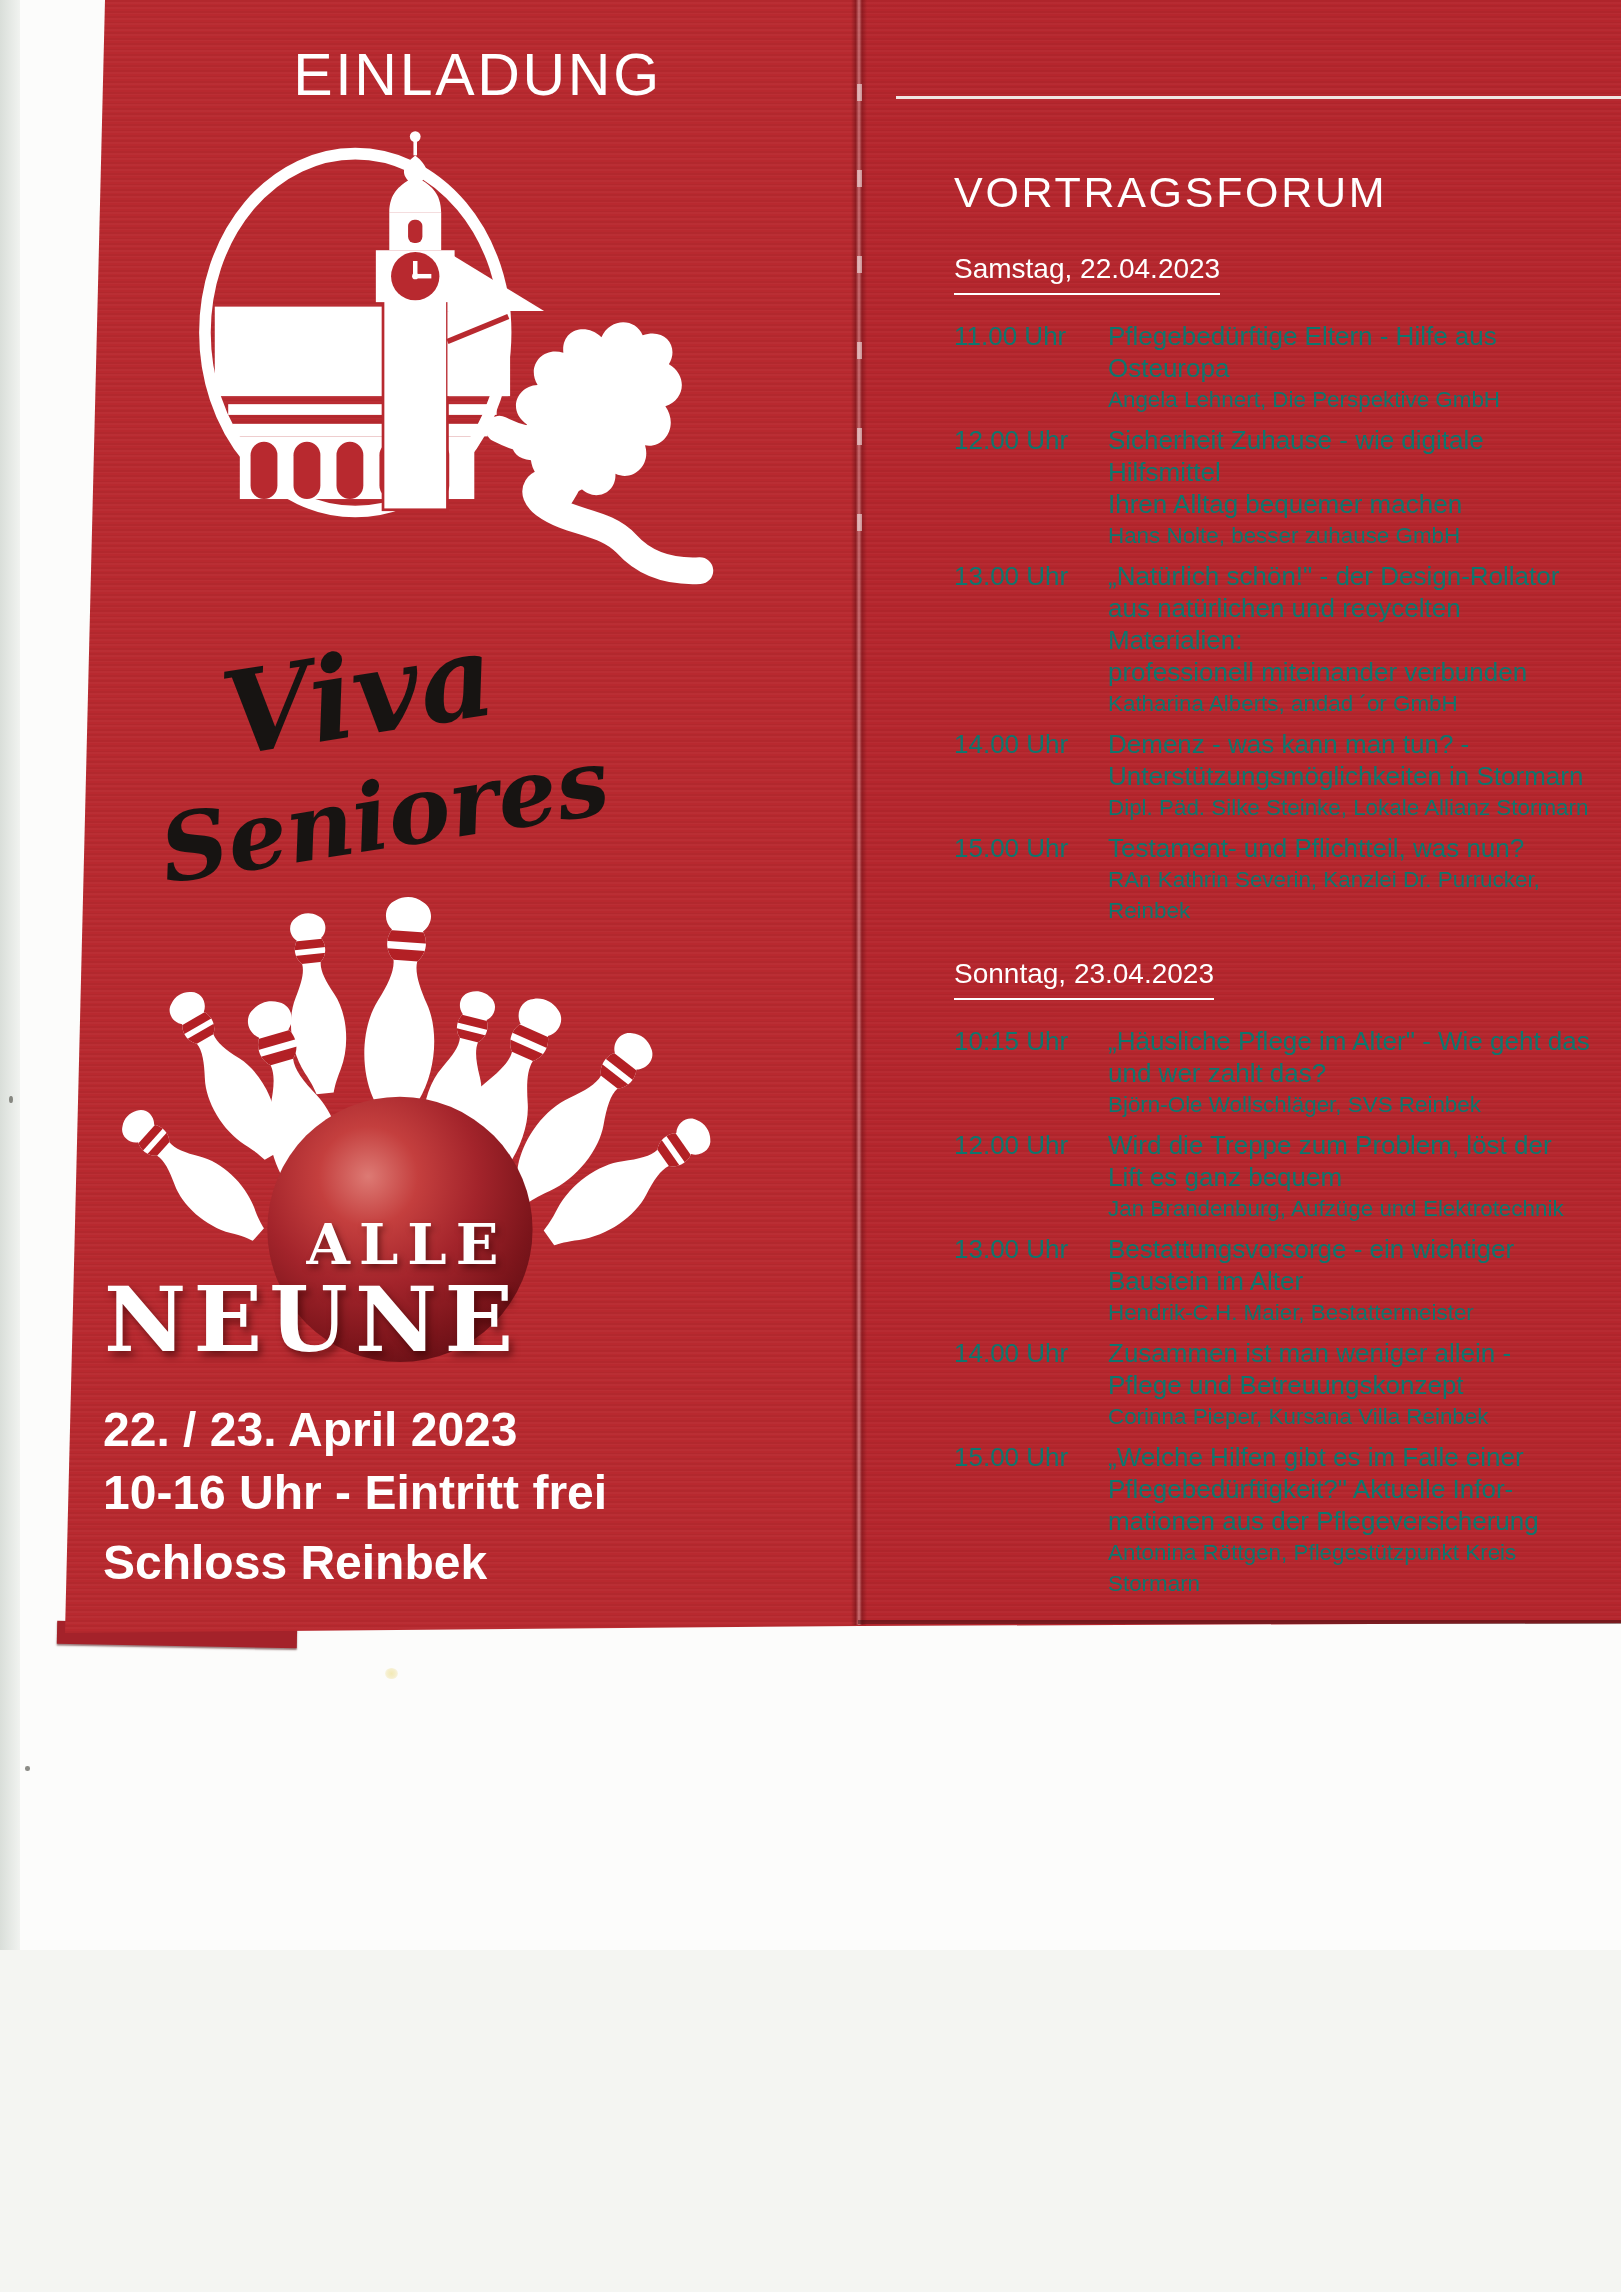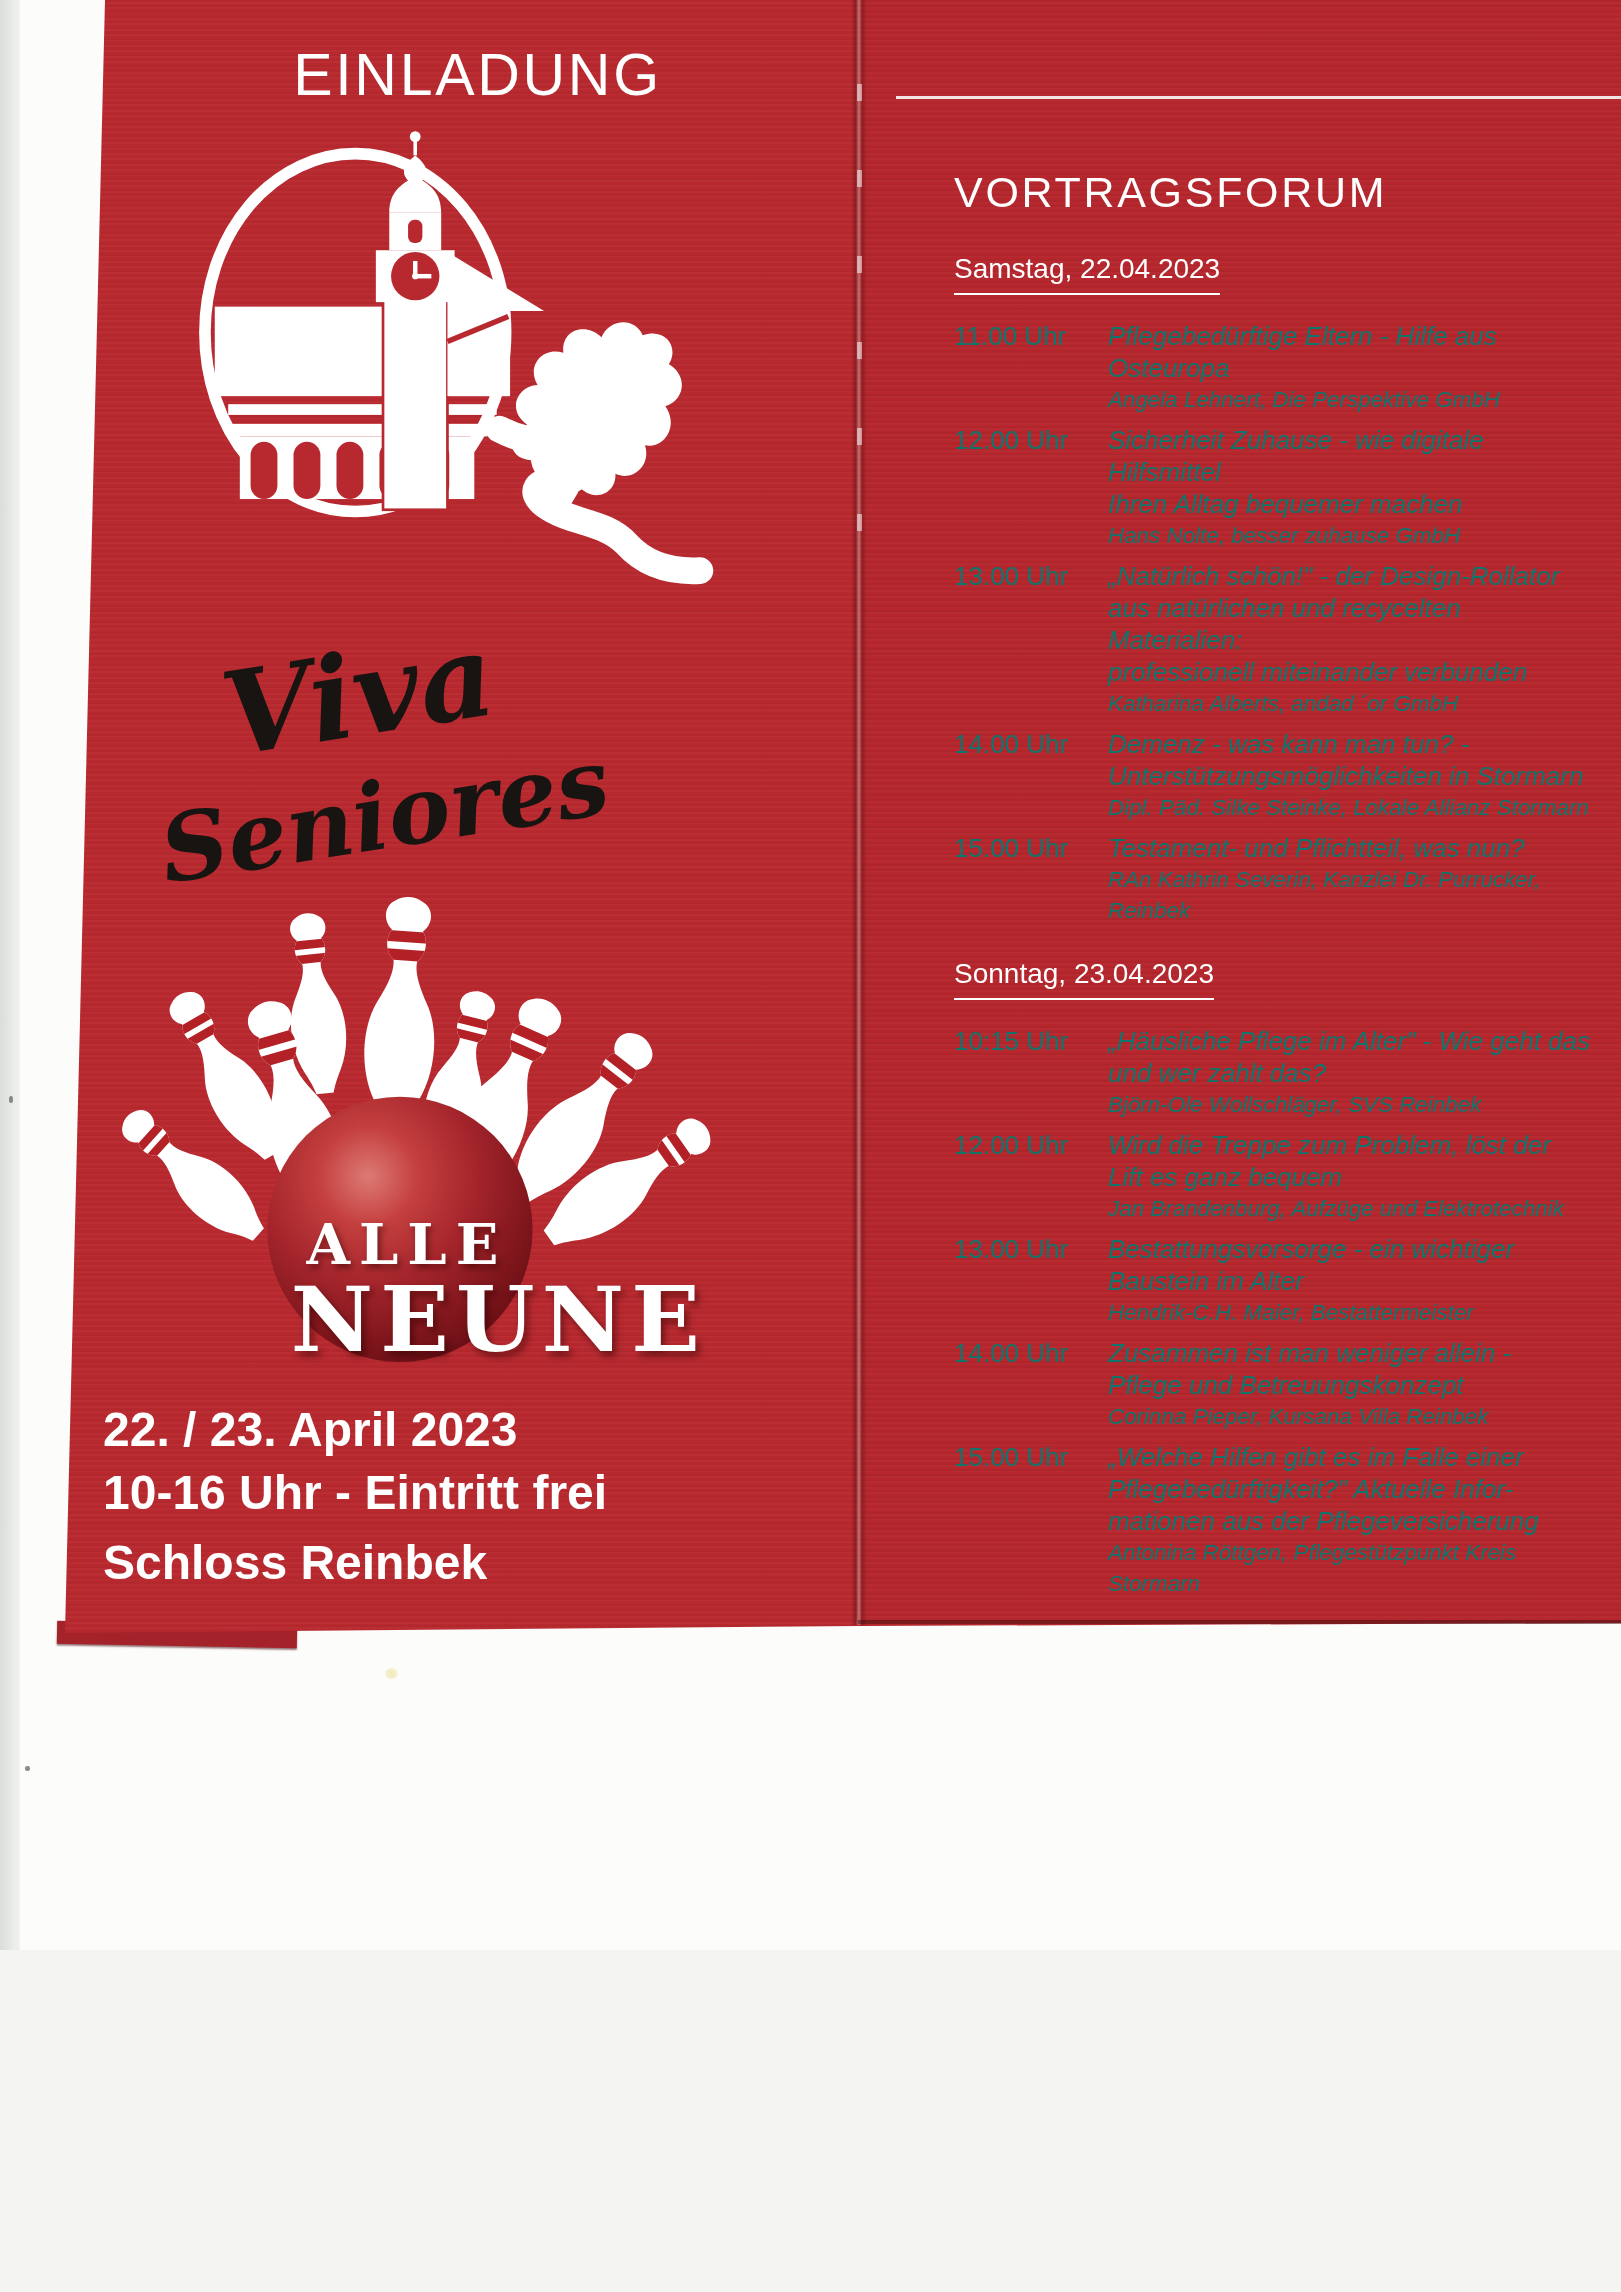--- a/index.html
+++ b/index.html
@@ -33,38 +33,38 @@
         font-size:59px;letter-spacing:2.7px;font-weight:400;}
   #viva-line1{position:absolute;left:206px;top:627px;width:304px;text-align:center;color:#171412;
         font-family:"DejaVu Serif",serif;font-style:italic;font-weight:700;font-size:115px;
         transform:rotate(-9deg);}
   #viva-line2{position:absolute;left:116px;top:761px;width:537px;text-align:center;color:#171412;
         font-family:"DejaVu Serif",serif;font-style:italic;font-weight:700;font-size:93px;
         transform:rotate(-9deg);}
   #alle{position:absolute;left:228px;top:1211px;width:358px;text-align:center;
         font-family:"DejaVu Serif",serif;font-weight:700;font-size:56px;letter-spacing:9px;
         text-shadow:2.7px 3.6px 6.3px rgba(50,0,0,.55);}
-  #neune{position:absolute;left:116px;top:1266px;width:591px;text-align:right;
+  #neune{position:absolute;left:104px;top:1266px;width:591px;text-align:left;
         font-family:"DejaVu Serif",serif;font-weight:700;font-size:90px;letter-spacing:7.2px;
         text-shadow:3.6px 4.5px 7.2px rgba(50,0,0,.55);}
   .datelines{position:absolute;left:103px;width:627px;text-align:left;font-weight:700;}
   #date-line{top:1402px;font-size:48px;}
   #time-line{top:1465px;font-size:48px;}
   #location-line{top:1535px;font-size:48px;}
 
   
   #rp-title{position:absolute;left:954px;top:168px;font-size:43px;letter-spacing:2.7px;font-weight:400;}
   #schedule{position:absolute;left:954px;top:253px;width:639px;}
   .day + .day{margin-top:32px;}
   .day-heading-row{margin-bottom:25px;}
   .day-heading{display:inline-block;font-size:28px;font-weight:400;color:#fff;
         border-bottom:2.7px solid #fff;padding-bottom:8px;}
   .event{display:flex;margin-bottom:9px;color:#0f766e;}
   .ev-time{flex:0 0 154px;font-size:26px;line-height:32px;}
-  .ev-body{flex:1;font-style:italic;}
+  .ev-body{flex:1;}
   .ev-title{font-size:26px;line-height:32px;white-space:pre-line;}
   .ev-speaker{font-size:22.4px;line-height:31px;white-space:pre-line;}
 
   
   #yellow-spot{position:absolute;left:385px;top:1668px;width:13.4px;height:10.7px;border-radius:50%;
         background:radial-gradient(circle,#f2e9b4 0%,#f6efcf 55%,rgba(246,239,207,0) 100%);}
   .speck{position:absolute;width:4.5px;height:4.5px;border-radius:50%;background:#5d5d55;opacity:.7;}
 
   svg{display:block;}
 </style>

